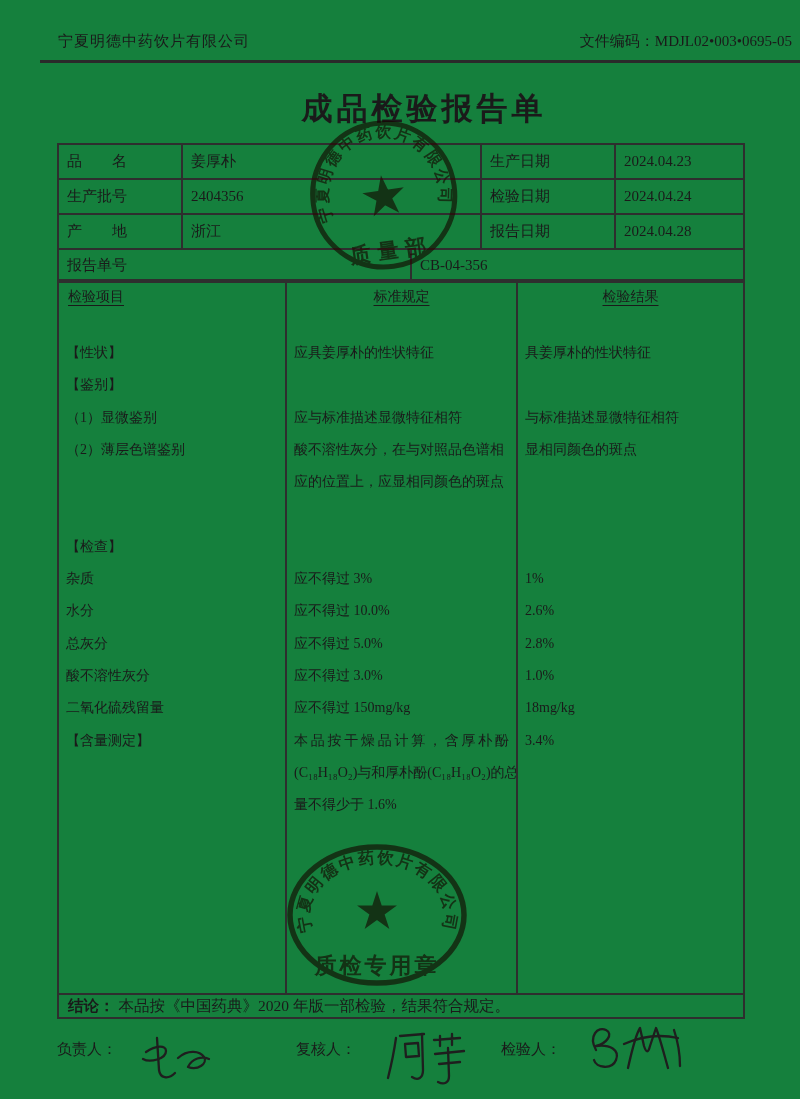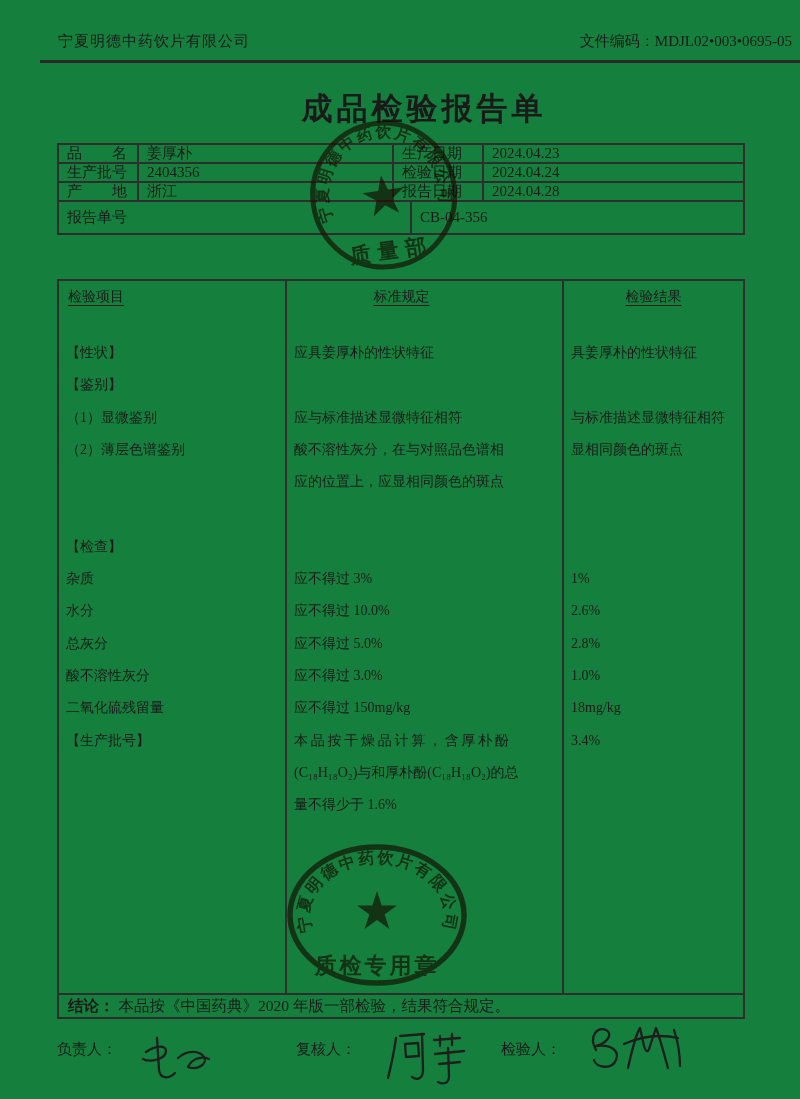--- a/index.html
+++ b/index.html
@@ -11,35 +11,35 @@
   
   .hdr-company{position:absolute;left:58px;top:32px;font-size:15px;letter-spacing:1px;}
   .hdr-code{position:absolute;right:56px;top:32px;font-size:15px;}
   .hdr-rule{position:absolute;left:40px;right:40px;top:60px;height:3px;background:#2a2a2a;}
   
   .title{position:absolute;left:0;right:0;top:88px;text-align:center;
     font-size:31px;font-weight:700;letter-spacing:4px;}
   
   .info-table{position:absolute;left:57px;top:143px;width:688px;
     border:2px solid #2e2e2e;box-sizing:border-box;font-size:15px;}
-  .info-row{display:grid;grid-template-columns:78px 255px 90px 1fr;height:17px;
-    border-top:2px solid #2e2e2e;}
+  .info-row{display:grid;grid-template-columns:78px 255px 90px 1fr;height:33px;
+    border-top:2px solid #2e2e2e;gap:44px;}
   .info-row:first-child{border-top:none;}
   .info-row-last{display:grid;grid-template-columns:333px 1fr;height:31px;
     border-top:2px solid #2e2e2e;gap:18px;}
   .info-cell{display:flex;align-items:center;padding:0 8px;border-left:2px solid #2e2e2e;
     overflow:hidden;white-space:nowrap;}
   .info-cell:first-child{border-left:none;}
   
   .main-table{position:absolute;left:57px;top:279px;width:688px;height:716px;
     border:2px solid #2e2e2e;box-sizing:border-box;display:flex;font-size:14px;}
   .mt-col{box-sizing:border-box;height:100%;}
   .mt-col-items{width:226px;}
   .mt-col-standard{width:231px;border-left:2px solid #2e2e2e;}
-  .mt-col-result{flex:1;border-left:2px solid #2e2e2e;margin-left:46px;}
+  .mt-col-result{flex:1;border-left:2px solid #2e2e2e;}
   .mt-header{height:56px;padding-top:7px;box-sizing:border-box;}
   .mt-header span{text-decoration:underline;text-underline-offset:4px;}
   .mt-col-items .mt-header{padding-left:9px;}
   .mt-col-standard .mt-header,.mt-col-result .mt-header{text-align:center;}
   .mt-line{height:32.3px;line-height:32.3px;padding:0 7px;white-space:nowrap;overflow:visible;}
   .mt-line.justify{text-align:justify;text-align-last:justify;white-space:normal;
     line-height:32.3px;height:32.3px;overflow:hidden;}
   
   .conclusion{position:absolute;left:57px;top:995px;width:688px;height:24px;
     border:2px solid #2e2e2e;border-top:none;box-sizing:border-box;
@@ -103,21 +103,21 @@
           <div class="mt-line">（1）显微鉴别</div>
           <div class="mt-line">（2）薄层色谱鉴别</div>
           <div class="mt-line"></div>
           <div class="mt-line"></div>
           <div class="mt-line">【检查】</div>
           <div class="mt-line">杂质</div>
           <div class="mt-line">水分</div>
           <div class="mt-line">总灰分</div>
           <div class="mt-line">酸不溶性灰分</div>
           <div class="mt-line">二氧化硫残留量</div>
-          <div class="mt-line">【生产批号】</div>
+          <div class="mt-line">【含量测定】</div>
           <div class="mt-line"></div>
           <div class="mt-line"></div>
         </div>
     </div>
     <div class="mt-col mt-col-standard">
       <div class="mt-header">
         <span>标准规定</span>
       </div>
       <div class="mt-lines">
           <div class="mt-line">应具姜厚朴的性状特征</div>

